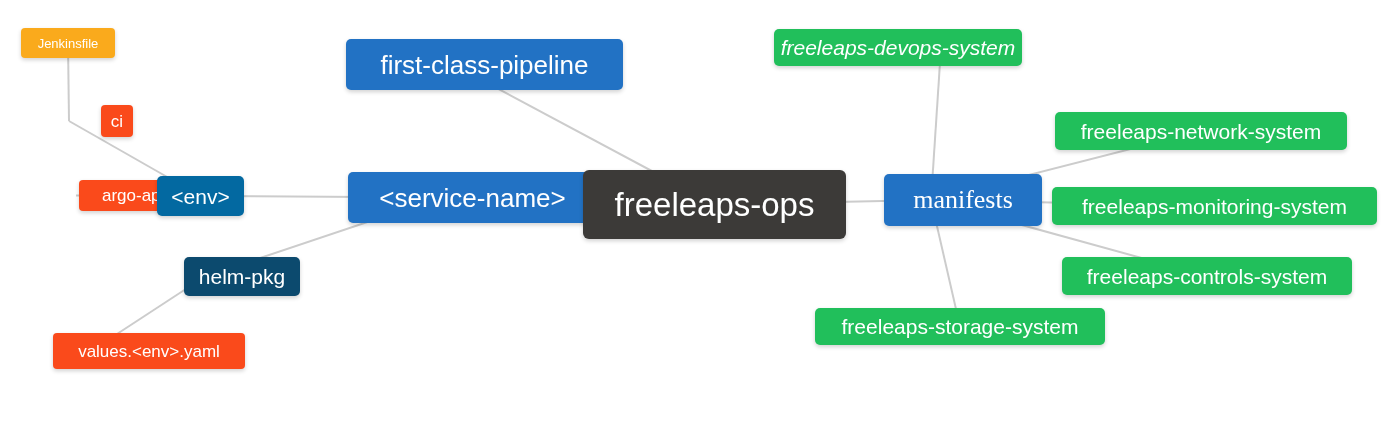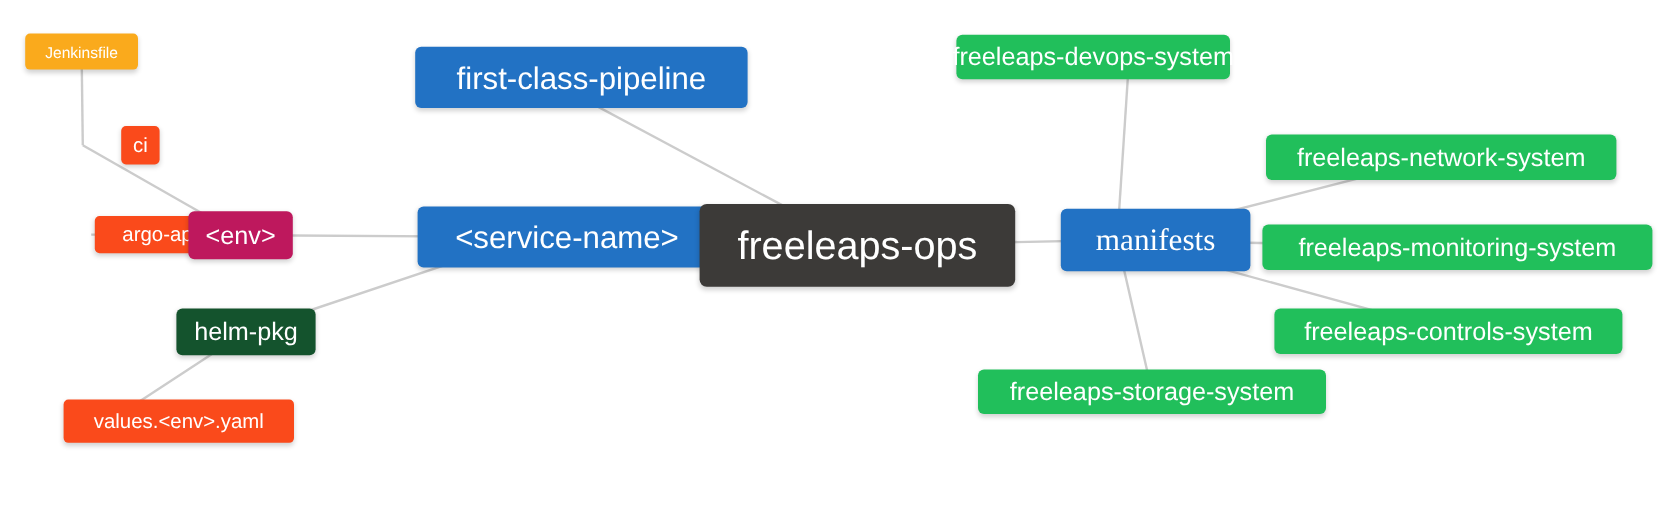--- a/index.html
+++ b/index.html
@@ -43,21 +43,21 @@
   #n-jenkinsfile                  { left: 21px;   top: 28px;  width: 94px;  height: 30px; }
   #n-ci                           { left: 53px;   top: 105px; width: 32px;  height: 32px; }
   #n-argo-app                     { left: 31px;   top: 180px; width: 90px;  height: 31px; padding-left: 12px; }
   #n-env                          { left: 157px;  top: 176px; width: 87px;  height: 40px; }
   #n-helm-pkg                     { left: 147px;  top: 257px; width: 116px; height: 39px; }
   #n-values-env-yaml              { left: 5px;    top: 333px; width: 192px; height: 36px; }
   #n-first-class-pipeline         { left: 314px;  top: 39px;  width: 277px; height: 51px; }
   #n-service-name                 { left: 316px;  top: 172px; width: 249px; height: 51px; }
   #n-freeleaps-ops                { left: 583px;  top: 170px; width: 263px; height: 69px; }
   #n-manifests                    { left: 852px;  top: 174px; width: 158px; height: 52px; }
-  #n-freeleaps-devops-system      { left: 797px;  top: 29px;  width: 228px; height: 37px; }
+  #n-freeleaps-devops-system      { left: 774px;  top: 29px;  width: 248px; height: 37px; font-style: italic; }
   #n-freeleaps-network-system     { left: 1055px; top: 112px; width: 292px; height: 38px; }
   #n-freeleaps-monitoring-system  { left: 1052px; top: 187px; width: 325px; height: 38px; }
   #n-freeleaps-controls-system    { left: 1062px; top: 257px; width: 290px; height: 38px; }
   #n-freeleaps-storage-system     { left: 815px;  top: 308px; width: 290px; height: 37px; }
 </style>
 </head>
 <body>
 
 <div id="stage" style="--bg: #ffffff; --text: #ffffff;">
   <svg id="edges" viewBox="0 0 1390 421" xmlns="http://www.w3.org/2000/svg">
@@ -73,22 +73,22 @@
       <line x1="931" y1="200" x2="941" y2="47.5" stroke="#cccccc" stroke-width="2"></line>
       <line x1="931" y1="200" x2="1201" y2="131" stroke="#cccccc" stroke-width="2"></line>
       <line x1="931" y1="200" x2="1214.5" y2="206" stroke="#cccccc" stroke-width="2"></line>
       <line x1="931" y1="200" x2="1207" y2="276" stroke="#cccccc" stroke-width="2"></line>
       <line x1="931" y1="200" x2="960" y2="326.5" stroke="#cccccc" stroke-width="2"></line>
     </svg>
 
   <div class="node lv5" id="n-jenkinsfile" style="background: rgb(250, 170, 28);">Jenkinsfile</div>
   <div class="node lv4" id="n-ci" style="background: rgb(250, 74, 27);">ci</div>
   <div class="node lv4" id="n-argo-app" style="background: rgb(250, 74, 27);">argo-app</div>
-  <div class="node lv3" id="n-env" style="background: #be185d;">&lt;env&gt;</div>
-  <div class="node lv3" id="n-helm-pkg" style="background: #14532d;">helm-pkg</div>
+  <div class="node lv3" id="n-env" style="background: #0369a1;">&lt;env&gt;</div>
+  <div class="node lv3" id="n-helm-pkg" style="background: #0c4a6e; margin-left: 37px;">helm-pkg</div>
   <div class="node lv4" id="n-values-env-yaml" style="background: rgb(250, 74, 27);">values.&lt;env&gt;.yaml</div>
   <div class="node lv2" id="n-first-class-pipeline" style="background: rgb(34, 114, 196);">first-class-pipeline</div>
   <div class="node lv2" id="n-service-name" style="background: rgb(34, 114, 196);">&lt;service-name&gt;</div>
   <div class="node lv1" id="n-freeleaps-ops" style="background: rgb(60, 58, 56);">freeleaps-ops</div>
   <div class="node lv2" id="n-manifests" style="background: rgb(34, 114, 196); font-family: Liberation Serif, serif;">manifests</div>
   <div class="node lv3" id="n-freeleaps-devops-system" style="background: rgb(33, 191, 91);">freeleaps-devops-system</div>
   <div class="node lv3" id="n-freeleaps-network-system" style="background: rgb(33, 191, 91);">freeleaps-network-system</div>
   <div class="node lv3" id="n-freeleaps-monitoring-system" style="background: rgb(33, 191, 91);">freeleaps-monitoring-system</div>
   <div class="node lv3" id="n-freeleaps-controls-system" style="background: rgb(33, 191, 91);">freeleaps-controls-system</div>
   <div class="node lv3" id="n-freeleaps-storage-system" style="background: rgb(33, 191, 91);">freeleaps-storage-system</div>

